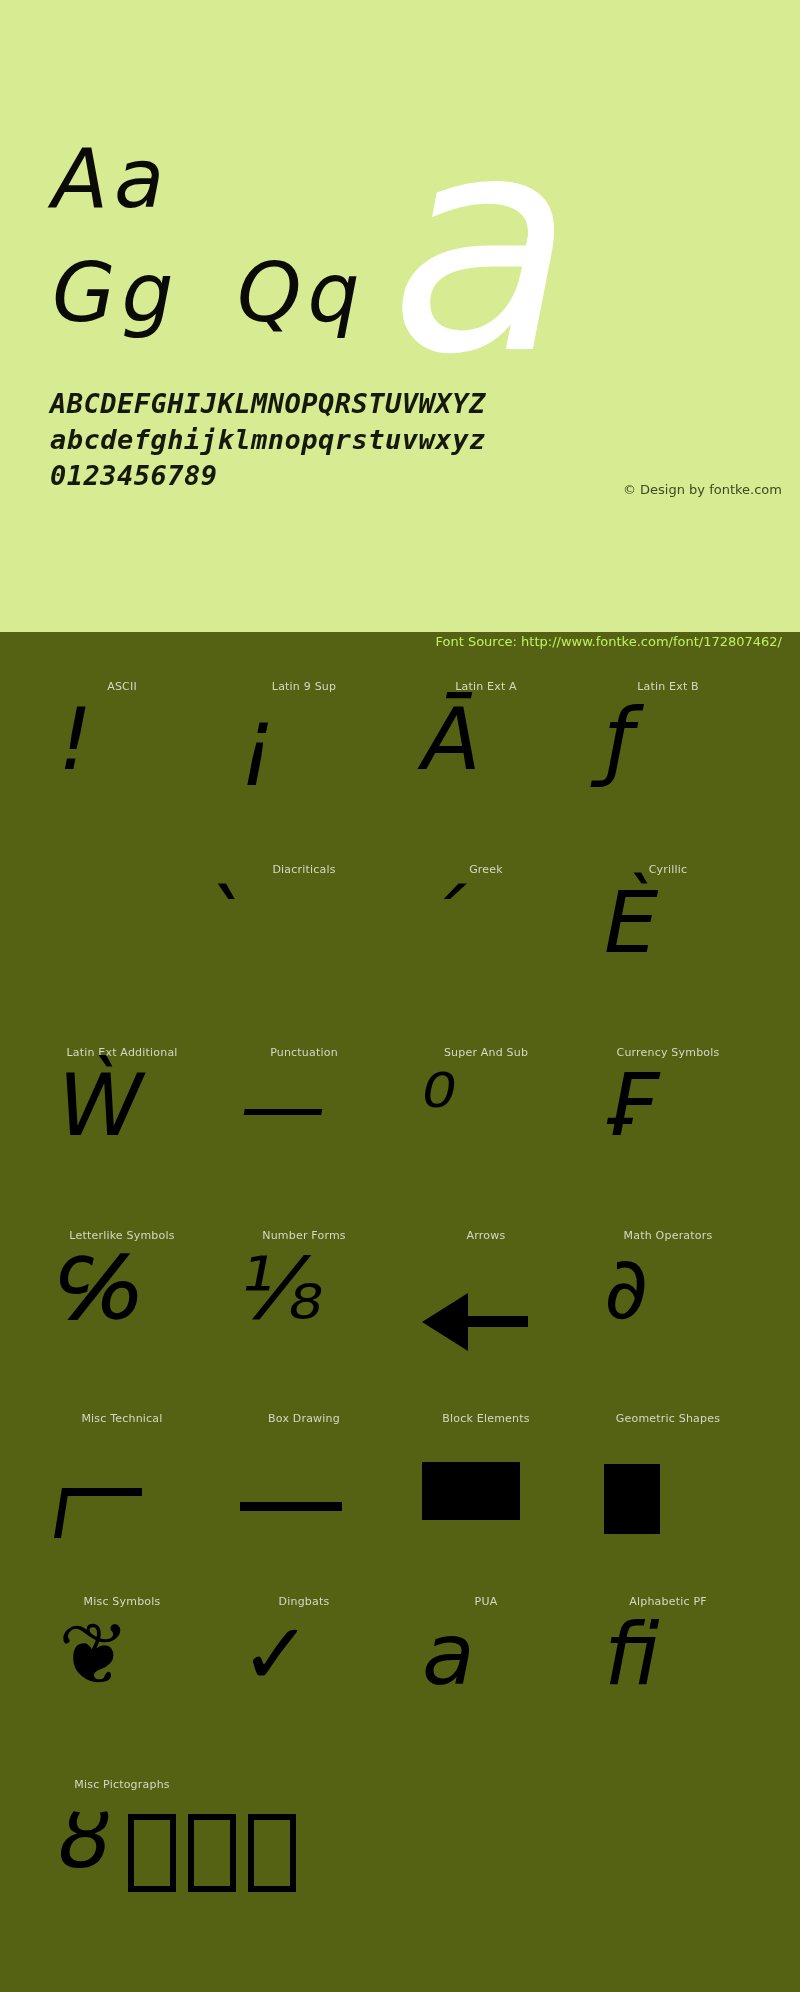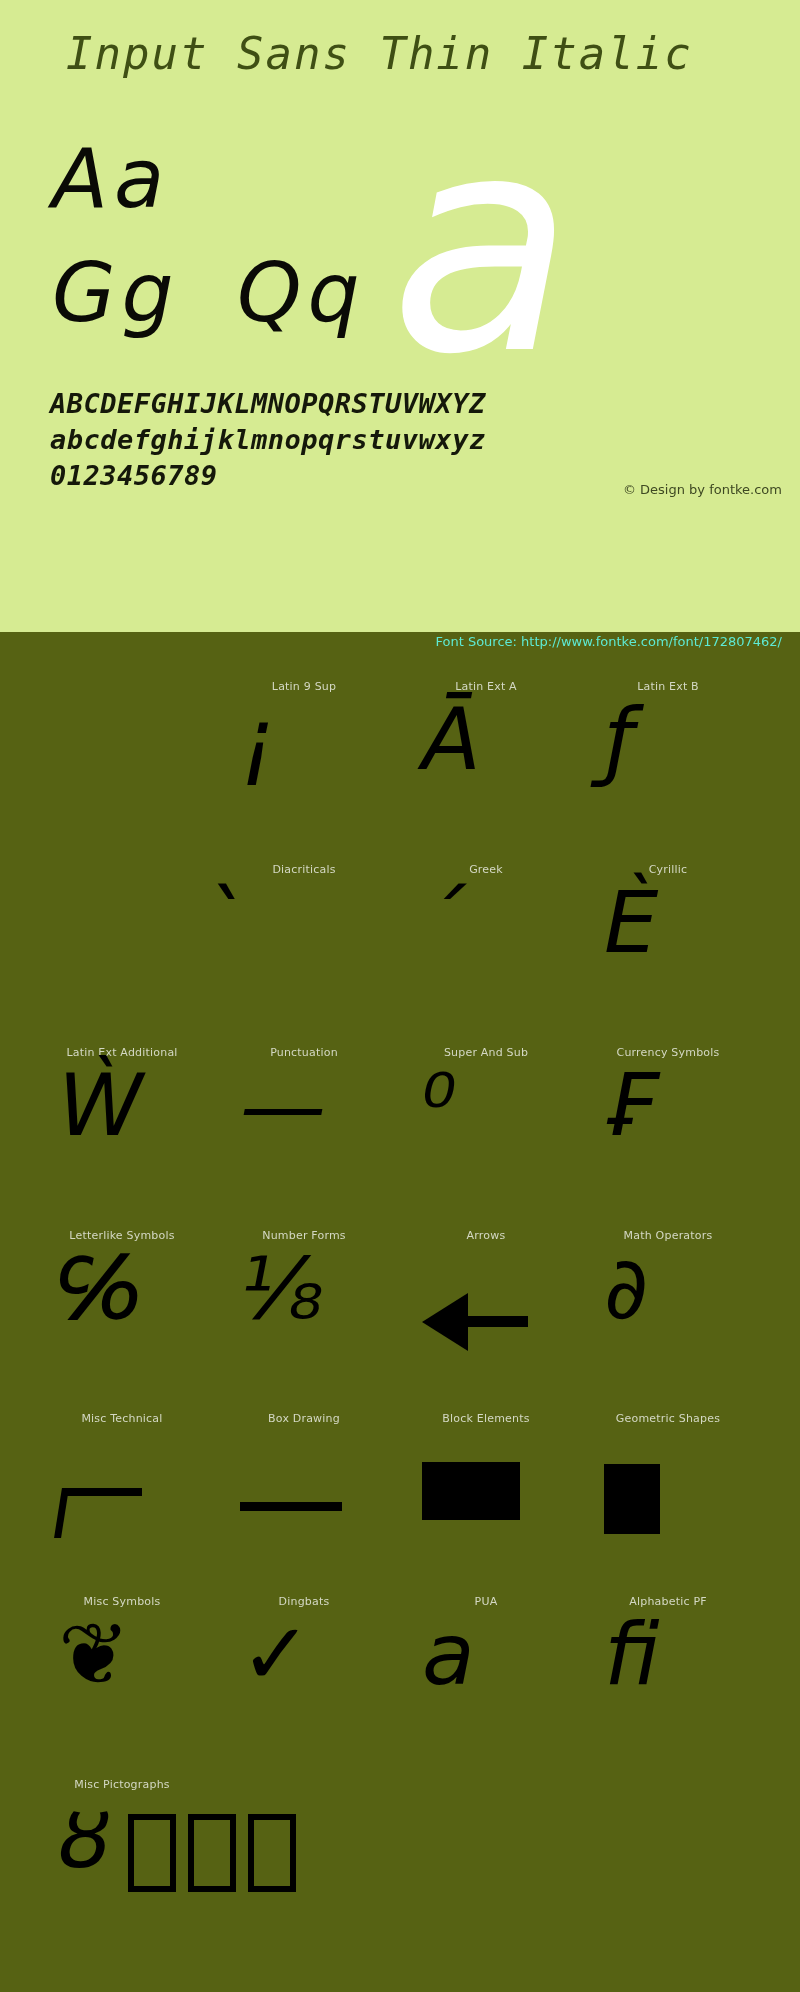--- a/index.html
+++ b/index.html
@@ -111,21 +111,21 @@
     width: 800px;
     height: 26px;
     background: #566213;
   }
   .source-text {
     position: absolute;
     right: 18px;
     top: 2px;
     font-family: "DejaVu Sans", sans-serif;
     font-size: 13px;
-    color: #5eead4;
+    color: #bef264;
     white-space: nowrap;
     text-align: right;
   }
 
   
   .blocks {
     position: absolute;
     left: 0;
     top: 658px;
     width: 800px;
@@ -257,21 +257,20 @@
     box-sizing: border-box;
   }
 </style>
 </head>
 <body>
 
 <div id="page">
 
   <div class="top-panel">
 
-    <div class="spec-title">Input Sans Thin Italic</div>
 
     <div class="pairs">
       <div class="pair p0">Aa</div>
       <div class="pair p2">Gg</div>
       <div class="pair p3">Qq</div>
     </div>
 
     <div class="hero-glyph">a</div>
 
     <div class="charset">
@@ -282,20 +281,24 @@
 
     <div class="design-credit">© Design by fontke.com</div>
   </div>
 
   <div class="source-bar">
     <div class="source-text">Font Source: http://www.fontke.com/font/172807462/</div>
   </div>
 
   <div class="blocks">
       <div class="block-row">
+        <div class="block-cell c0">
+          <div class="block-label">ASCII</div>
+          <div class="block-glyph">!</div>
+        </div>
         <div class="block-cell c1">
           <div class="block-label">Latin 9 Sup</div>
           <div class="block-glyph">¡</div>
         </div>
         <div class="block-cell c2">
           <div class="block-label">Latin Ext A</div>
           <div class="block-glyph">Ā</div>
         </div>
         <div class="block-cell c3">
           <div class="block-label">Latin Ext B</div>

